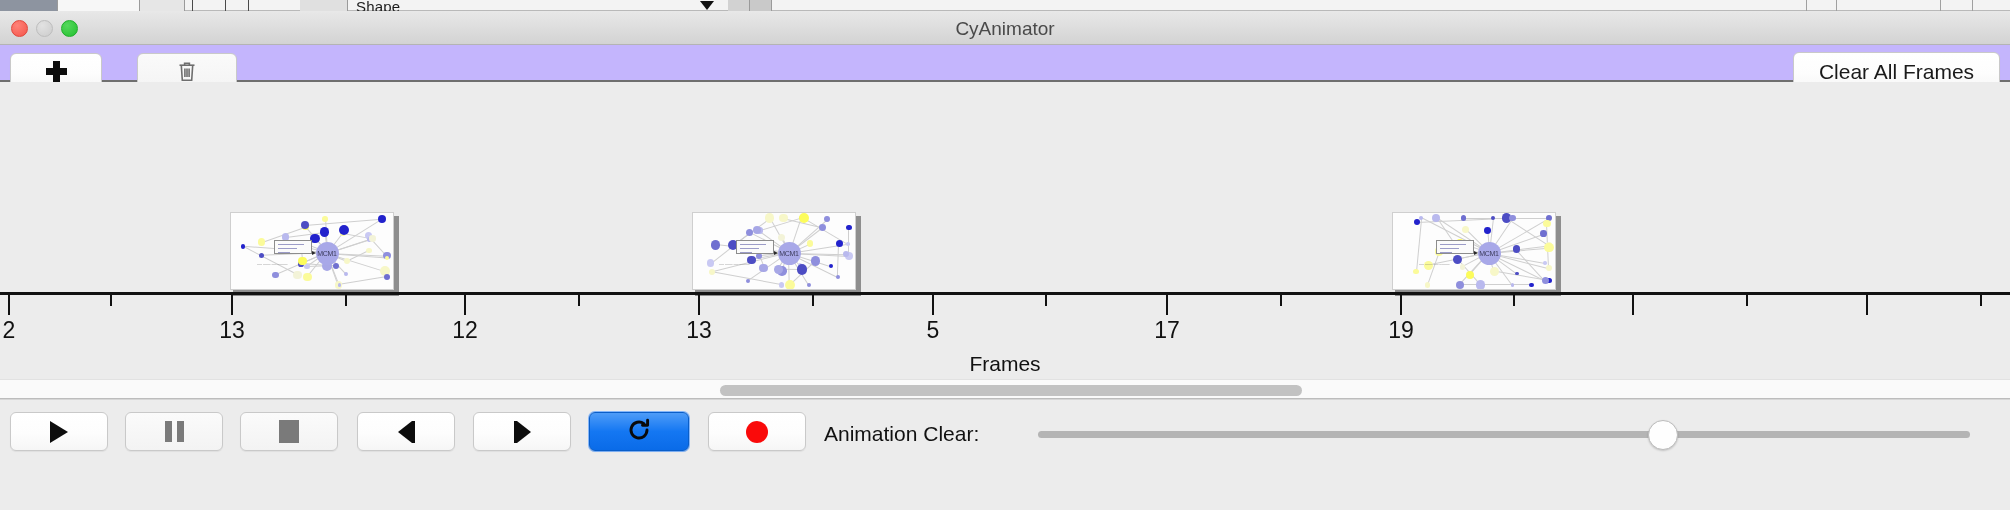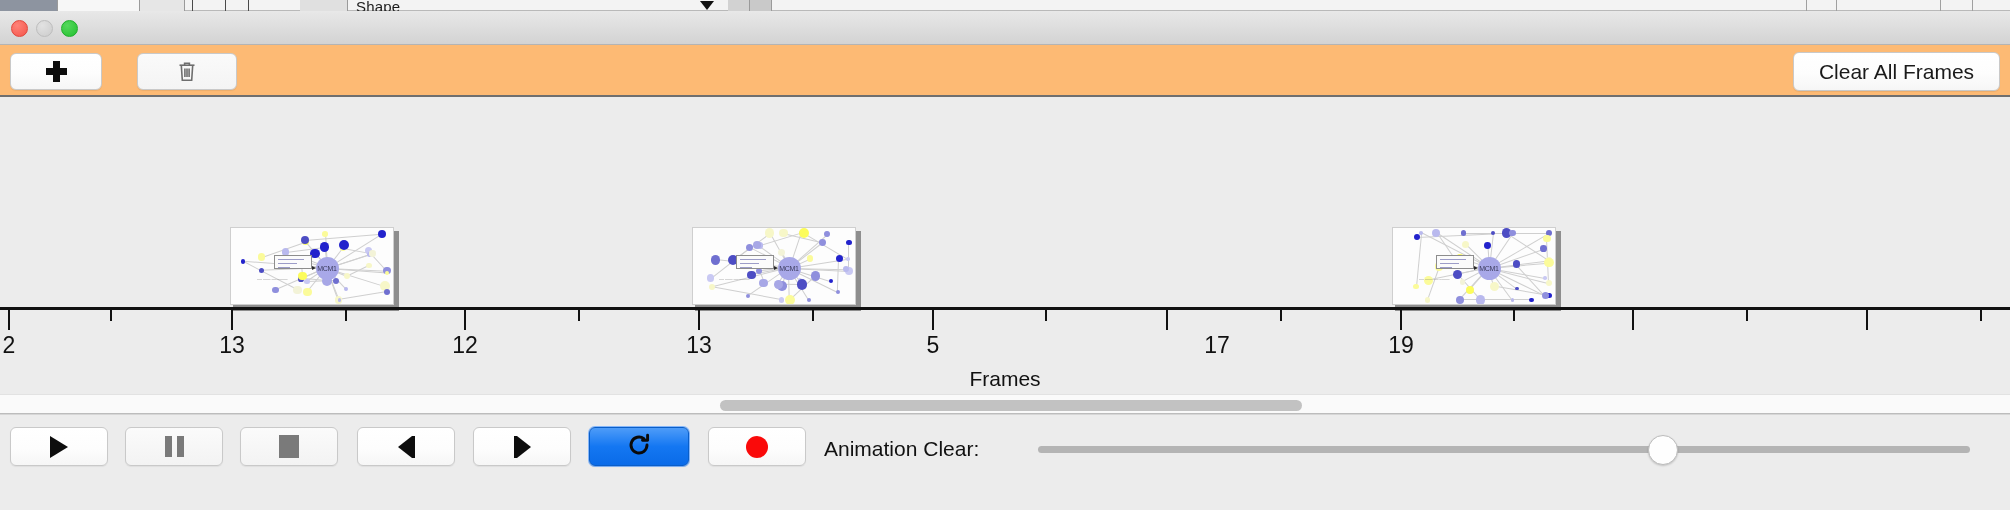--- a/index.html
+++ b/index.html
@@ -53,22 +53,22 @@
   .light-close  { background: radial-gradient(circle at 35% 30%, #ff8279, #f4554a); border: 1px solid #e0463d; }
   .light-min    { background: radial-gradient(circle at 35% 30%, #e2e2e2, #cccccc); border: 1px solid #bdbdbd; }
   .light-max    { background: radial-gradient(circle at 35% 30%, #55d85c, #23c02f); border: 1px solid #1fae2a; }
   #win-title {
     position: absolute; left: 0; right: 0; top: 7px;
     text-align: center; font-size: 19px; color: #4a4a4a;
   }
 
   
   #toolbar {
-    position: relative; height: 52px; width: 100%;
-    background: #fdba74;
+    position: relative; height: 37px; width: 100%;
+    background: #c4b5fd;
     border-bottom: 2px solid #6f6f6f;
   }
   .btn {
     position: absolute;
     background: linear-gradient(to bottom, #ffffff 0%, #fdfdfd 55%, #f6f6f6 100%);
     border: 1px solid #c9c9c9; border-radius: 6px;
     display: flex; align-items: center; justify-content: center;
     box-shadow: 0 1px 1px rgba(0,0,0,.07);
     cursor: pointer;
   }
@@ -235,20 +235,21 @@
 </div>
 
 <div id="window">
 
   <div id="titlebar">
     <div id="traffic">
       <div class="light light-close"></div>
       <div class="light light-min"></div>
       <div class="light light-max"></div>
     </div>
+    <div id="win-title">CyAnimator</div>
   </div>
 
   <div id="toolbar">
     <div class="btn" id="btn-add">
       <span class="plus-ico"></span>
     </div>
     <div class="btn dim" id="btn-del">
       <span class="trash-ico">
         <svg width="18" height="21" viewBox="0 0 18 21" fill="none" stroke="#6e6e6e" stroke-width="1.6">
           <path d="M1.5 4.2h15"></path>
@@ -522,21 +523,21 @@
         <div class="tick major" style="left: 464px;"></div>
         <div class="tlabel" style="left: 465px;">12</div>
         <div class="tick minor" style="left: 578px;"></div>
         <div class="tick major" style="left: 698px;"></div>
         <div class="tlabel" style="left: 699px;">13</div>
         <div class="tick minor" style="left: 812px;"></div>
         <div class="tick major" style="left: 932px;"></div>
         <div class="tlabel" style="left: 933px;">5</div>
         <div class="tick minor" style="left: 1045px;"></div>
         <div class="tick major" style="left: 1166px;"></div>
-        <div class="tlabel" style="left: 1217px;">17</div>
+        <div class="tlabel" style="left: 1167px;">17</div>
         <div class="tick minor" style="left: 1280px;"></div>
         <div class="tick major" style="left: 1400px;"></div>
         <div class="tlabel" style="left: 1401px;">19</div>
         <div class="tick minor" style="left: 1513px;"></div>
         <div class="tick major" style="left: 1632px;"></div>
         <div class="tick minor" style="left: 1746px;"></div>
         <div class="tick major" style="left: 1866px;"></div>
         <div class="tick minor" style="left: 1980px;"></div>
       </div>
   </div>

